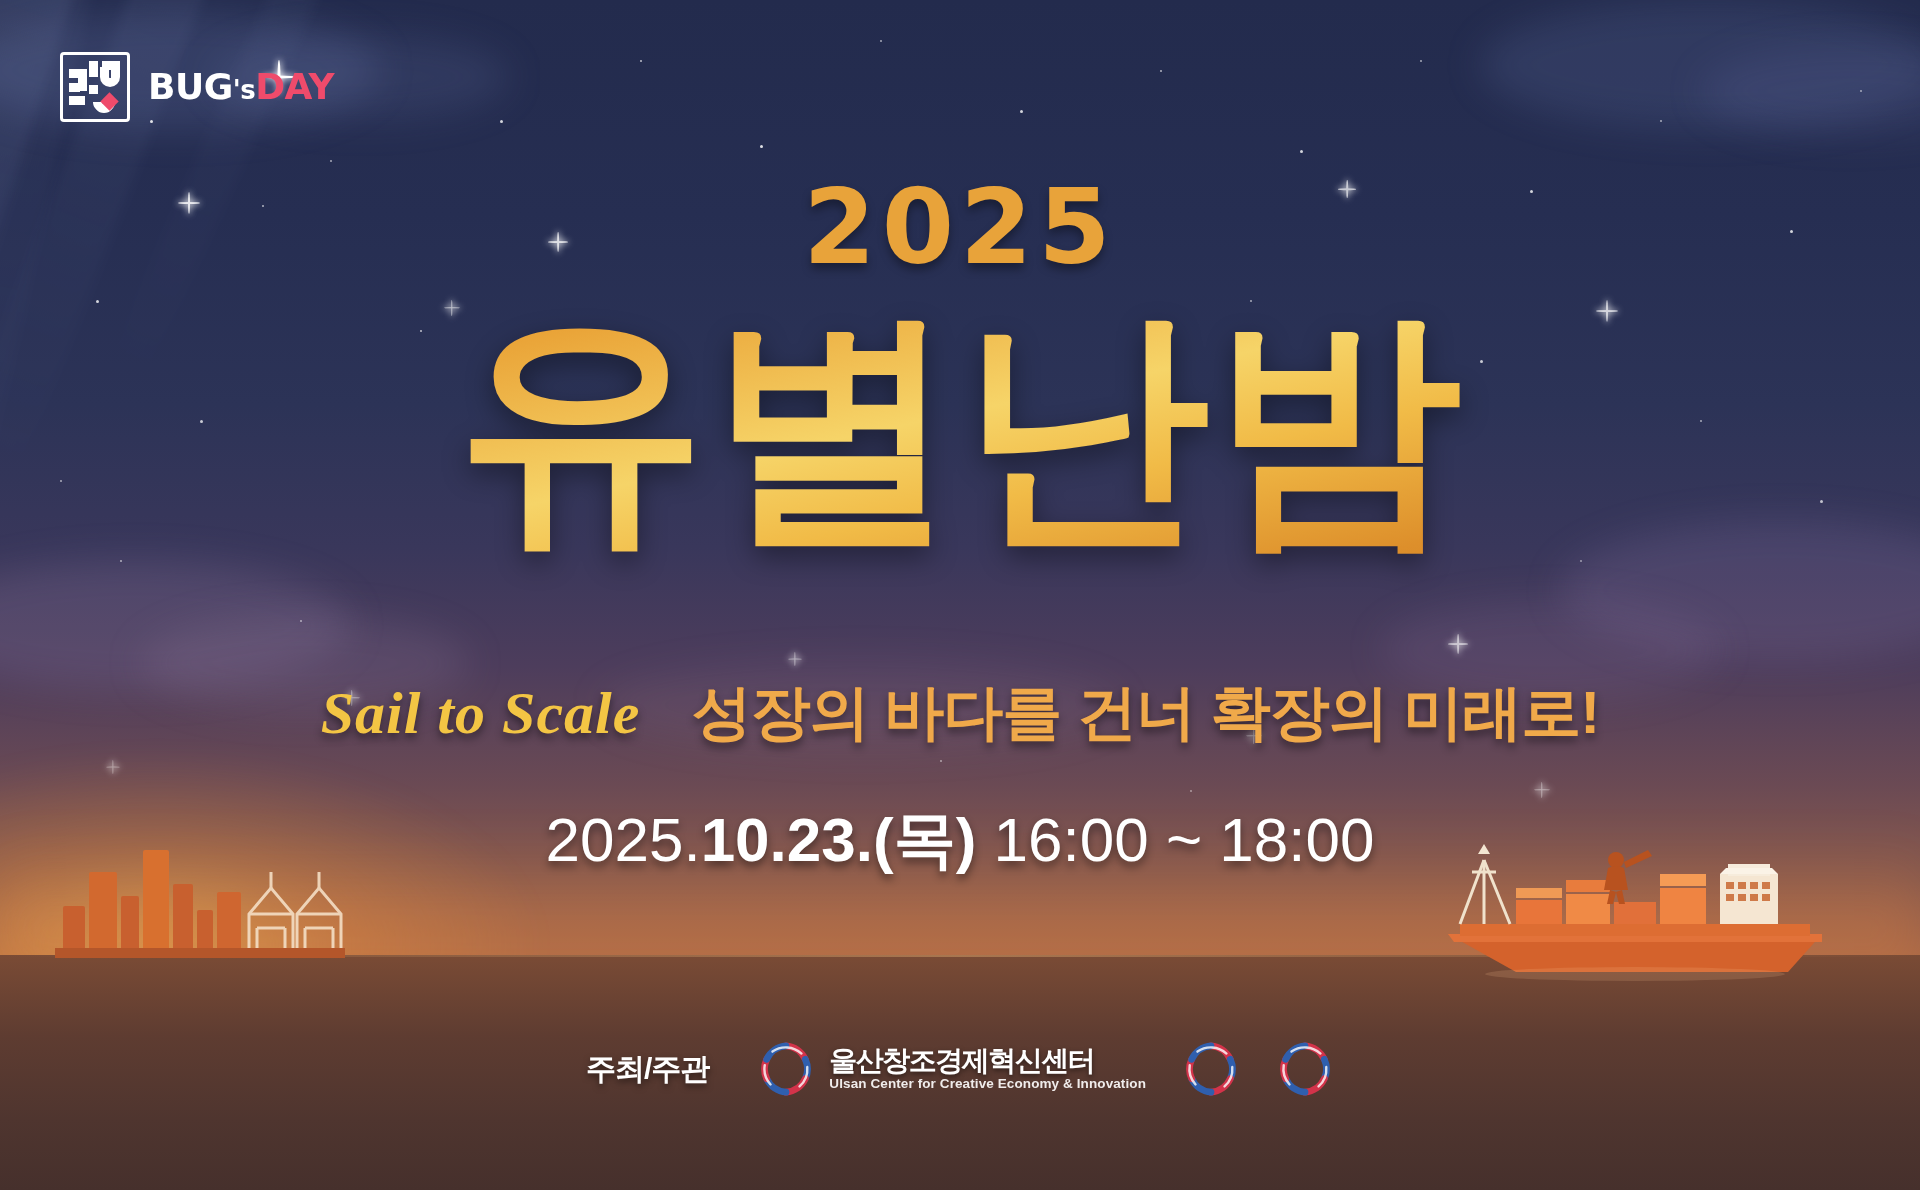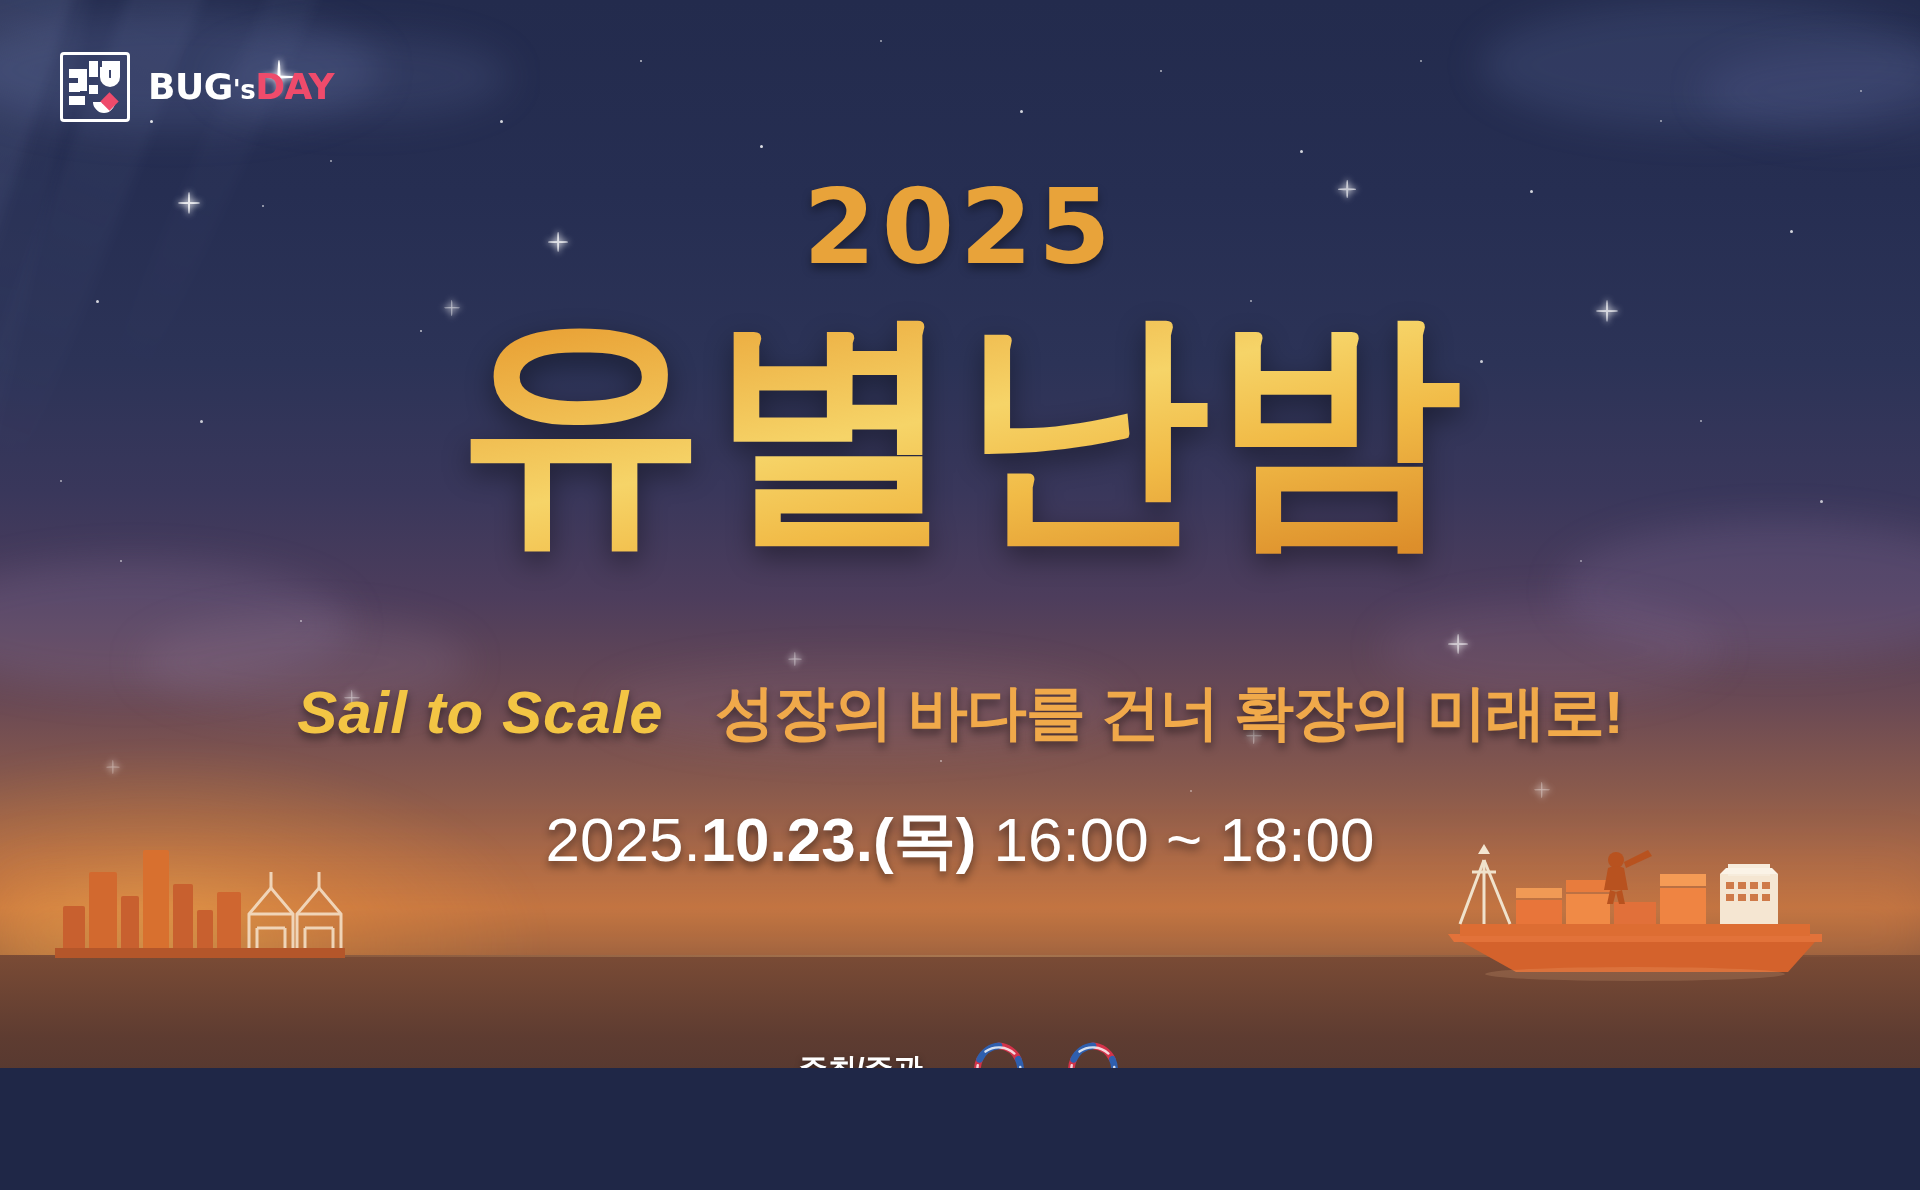--- a/index.html
+++ b/index.html
@@ -2,21 +2,21 @@
 <html><head>
 <meta charset="utf-8">
 <style>
   html,body{margin:0;padding:0;}
   body{
     width:1920px;height:1190px;overflow:hidden;
     font-family:"Liberation Sans","DejaVu Sans",sans-serif;
     background:#1f2747;
   }
   .poster{
-    position:relative;width:1920px;height:1068px;overflow:hidden;
+    position:relative;width:1920px;height:1190px;overflow:hidden;
     background:
       linear-gradient(to bottom,
         #232b4d 0%,
         #262e52 18%,
         #2c3357 34%,
         #39375b 46%,
         #4d3d5c 56%,
         #6b4a54 66%,
         #8a5a4c 74%,
         #a76747 80%,
@@ -88,21 +88,21 @@
     -webkit-text-fill-color:transparent;
     filter:drop-shadow(0 10px 14px rgba(0,0,0,.40));
   }
   .tagline{
     top:680px;font-size:60px;line-height:1.1;white-space:nowrap;
     text-shadow:0 5px 8px rgba(0,0,0,.45);
   }
   .tag-en{
     color:#f5c council;
     font-weight:900;font-style:italic;letter-spacing:1px;
-    font-family:Liberation Sans, sans-serif;
+    font-family:Liberation Serif, serif;
     margin-top:6px;
   }
   .tag-ko{font-weight:800;letter-spacing:-1px;}
   .datetime{
     top:798px;font-size:62px;color:#ffffff;letter-spacing:0px;white-space:nowrap;
     text-shadow:0 5px 9px rgba(0,0,0,.45);
   }
   .dt-light{font-weight:400;margin-top:32px;}
   .dt-bold{font-weight:800;}
 
@@ -303,47 +303,66 @@
   </div>
 
   <div class="center datetime">
     <span class="dt-light">2025.</span><span class="dt-bold">10.23.(목)</span>
     <span class="dt-light">16:00 ~ 18:00</span>
   </div>
 
   <div class="footer">
     <div class="host-label">주최/주관</div>
 
-
     <div class="org">
       <svg width="58" height="58" viewBox="0 0 60 60">
         <g fill="none" stroke-width="7" stroke-linecap="round">
           <path d="M30 6 A24 24 0 0 1 50 20" stroke="#d3334a"></path>
           <path d="M50 20 A24 24 0 0 1 50 40" stroke="#2f5fae"></path>
           <path d="M50 40 A24 24 0 0 1 30 54" stroke="#d3334a"></path>
           <path d="M30 54 A24 24 0 0 1 10 40" stroke="#2f5fae"></path>
           <path d="M10 40 A24 24 0 0 1 10 20" stroke="#d3334a"></path>
           <path d="M10 20 A24 24 0 0 1 30 6" stroke="#2f5fae"></path>
           <path d="M16 12 A24 24 0 0 1 46 14" stroke="#ffffff" stroke-width="2.5" opacity=".8"></path>
           <path d="M52 28 A24 24 0 0 1 44 48" stroke="#ffffff" stroke-width="2.5" opacity=".8"></path>
           <path d="M14 46 A24 24 0 0 1 8 26" stroke="#ffffff" stroke-width="2.5" opacity=".8"></path>
         </g>
       </svg>
+      <div class="org-names">
+        <div class="org-ko">울산창조경제혁신센터</div>
+        <div class="org-en">Ulsan Center for Creative Economy &amp; Innovation</div>
+      </div>
     </div>
 
     <div class="org">
       <svg width="58" height="58" viewBox="0 0 60 60">
         <g fill="none" stroke-width="7" stroke-linecap="round">
           <path d="M30 6 A24 24 0 0 1 50 20" stroke="#d3334a"></path>
           <path d="M50 20 A24 24 0 0 1 50 40" stroke="#2f5fae"></path>
           <path d="M50 40 A24 24 0 0 1 30 54" stroke="#d3334a"></path>
           <path d="M30 54 A24 24 0 0 1 10 40" stroke="#2f5fae"></path>
           <path d="M10 40 A24 24 0 0 1 10 20" stroke="#d3334a"></path>
           <path d="M10 20 A24 24 0 0 1 30 6" stroke="#2f5fae"></path>
           <path d="M16 12 A24 24 0 0 1 46 14" stroke="#ffffff" stroke-width="2.5" opacity=".8"></path>
           <path d="M52 28 A24 24 0 0 1 44 48" stroke="#ffffff" stroke-width="2.5" opacity=".8"></path>
           <path d="M14 46 A24 24 0 0 1 8 26" stroke="#ffffff" stroke-width="2.5" opacity=".8"></path>
         </g>
       </svg>
     </div>
+
+    <div class="org">
+      <svg width="58" height="58" viewBox="0 0 60 60">
+        <g fill="none" stroke-width="7" stroke-linecap="round">
+          <path d="M30 6 A24 24 0 0 1 50 20" stroke="#d3334a"></path>
+          <path d="M50 20 A24 24 0 0 1 50 40" stroke="#2f5fae"></path>
+          <path d="M50 40 A24 24 0 0 1 30 54" stroke="#d3334a"></path>
+          <path d="M30 54 A24 24 0 0 1 10 40" stroke="#2f5fae"></path>
+          <path d="M10 40 A24 24 0 0 1 10 20" stroke="#d3334a"></path>
+          <path d="M10 20 A24 24 0 0 1 30 6" stroke="#2f5fae"></path>
+          <path d="M16 12 A24 24 0 0 1 46 14" stroke="#ffffff" stroke-width="2.5" opacity=".8"></path>
+          <path d="M52 28 A24 24 0 0 1 44 48" stroke="#ffffff" stroke-width="2.5" opacity=".8"></path>
+          <path d="M14 46 A24 24 0 0 1 8 26" stroke="#ffffff" stroke-width="2.5" opacity=".8"></path>
+        </g>
+      </svg>
+    </div>
   </div>
 
 </div>
 
 </body></html>

